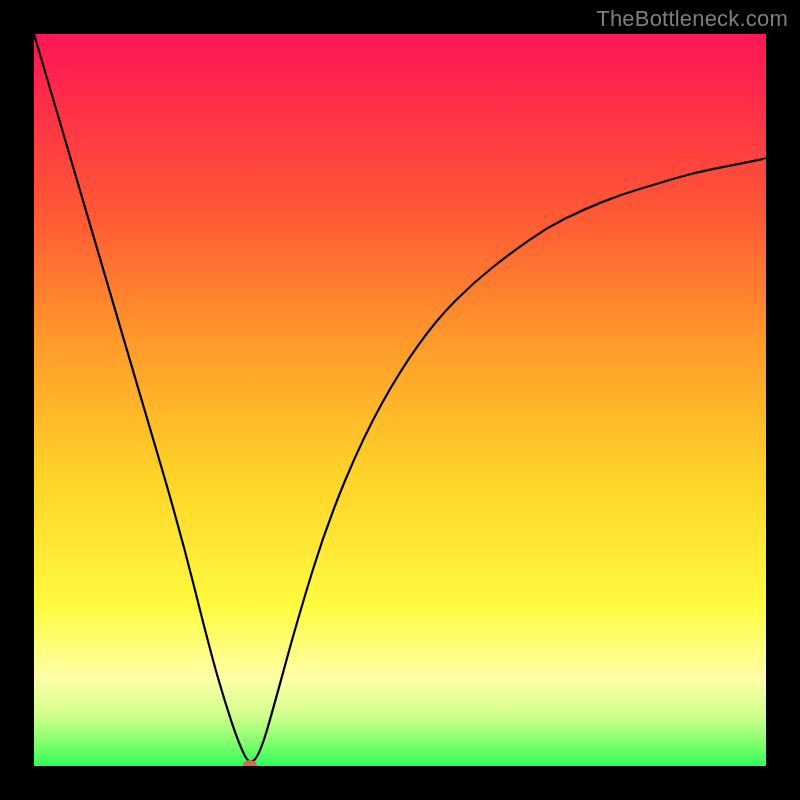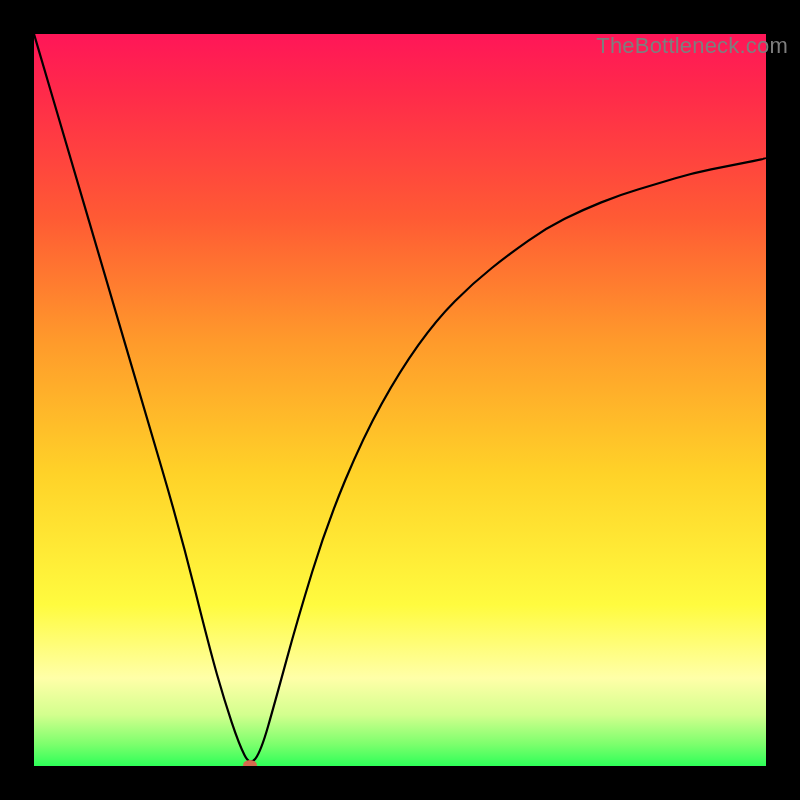--- a/index.html
+++ b/index.html
@@ -35,21 +35,20 @@
     pointer-events: none;
   }
   .watermark {
     position: absolute;
     top: 6px;
     right: 12px;
     color: #7e7e7e;
     font-size: 22px;
     font-weight: 400;
     letter-spacing: 0.2px;
-    margin-top: 27px;
   }
   .dot {
     position: absolute;
     width: 14px;
     height: 11px;
     background: #d66a4e;
     border-radius: 50%;
   }
 </style>
 </head>

